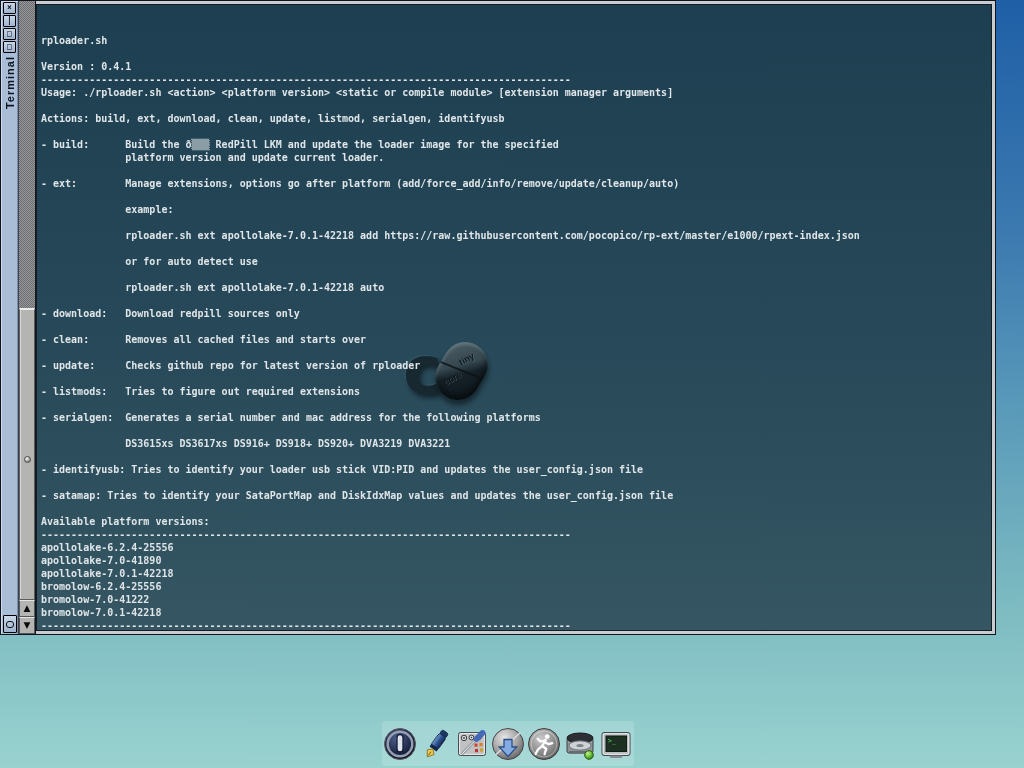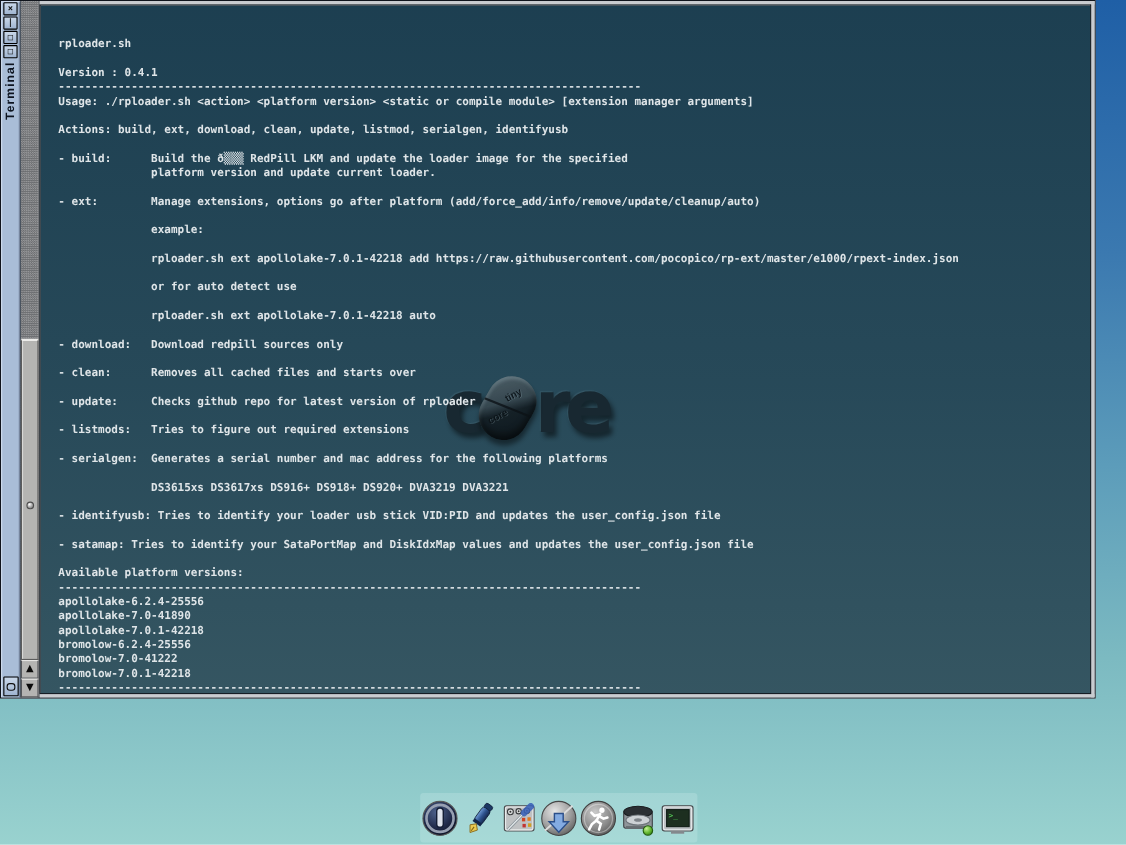--- a/index.html
+++ b/index.html
@@ -67,21 +67,21 @@
   
   .term-wrap { flex:1; border:3px solid #c9ccd0; border-left:0;
     box-shadow:inset -1px -1px 0 #74787c, inset 1px 1px 0 #e9ecee; }
   .term-body {
     width:100%; height:100%; position:relative; overflow:hidden;
     border:1px solid #151d24;
     background:linear-gradient(180deg, rgba(3,42,62,0.87) 0%, rgba(8,48,66,0.84) 55%, rgba(16,56,70,0.80) 100%);
     cursor:text;
   }
   .term-text {
-    position:relative; z-index:2; padding:3px 0 0 16px;
+    position:relative; z-index:2; padding:3px 0 0 4px;
     font:bold 10px/13px "DejaVu Sans Mono",monospace; color:#dfe5e8;
     white-space:pre; letter-spacing:0;
   }
   .term-text .line { min-height:13px; }
 
   
   .core-logo {
     position:absolute; z-index:1; left:366px; top:336px;
     display:flex; align-items:center; opacity:.93;
     font:bold 66px/60px "DejaVu Sans",sans-serif; letter-spacing:-5px;
@@ -144,21 +144,20 @@
 
     <div class="term-wrap">
       <div class="term-body">
 
         <div class="core-logo">
           <span>c</span>
           <span class="core-pill">
             <span class="pill-word top">tiny</span>
             <span class="pill-word bottom">core</span>
           </span>
-          <span>re</span>
         </div>
 
         <div class="term-text">
           <div><div class="line">rploader.sh</div><div class="line"></div><div class="line">Version : 0.4.1</div><div class="line">----------------------------------------------------------------------------------------</div><div class="line">Usage: ./rploader.sh &lt;action&gt; &lt;platform version&gt; &lt;static or compile module&gt; [extension manager arguments]</div><div class="line"></div><div class="line">Actions: build, ext, download, clean, update, listmod, serialgen, identifyusb</div><div class="line"></div><div class="line">- build:      Build the ð▒▒▒ RedPill LKM and update the loader image for the specified</div><div class="line">              platform version and update current loader.</div><div class="line"></div><div class="line">- ext:        Manage extensions, options go after platform (add/force_add/info/remove/update/cleanup/auto)</div><div class="line"></div><div class="line">              example:</div><div class="line"></div><div class="line">              rploader.sh ext apollolake-7.0.1-42218 add https://raw.githubusercontent.com/pocopico/rp-ext/master/e1000/rpext-index.json</div><div class="line"></div><div class="line">              or for auto detect use</div><div class="line"></div><div class="line">              rploader.sh ext apollolake-7.0.1-42218 auto</div><div class="line"></div><div class="line">- download:   Download redpill sources only</div><div class="line"></div><div class="line">- clean:      Removes all cached files and starts over</div><div class="line"></div><div class="line">- update:     Checks github repo for latest version of rploader</div><div class="line"></div><div class="line">- listmods:   Tries to figure out required extensions</div><div class="line"></div><div class="line">- serialgen:  Generates a serial number and mac address for the following platforms</div><div class="line"></div><div class="line">              DS3615xs DS3617xs DS916+ DS918+ DS920+ DVA3219 DVA3221</div><div class="line"></div><div class="line">- identifyusb: Tries to identify your loader usb stick VID:PID and updates the user_config.json file</div><div class="line"></div><div class="line">- satamap: Tries to identify your SataPortMap and DiskIdxMap values and updates the user_config.json file</div><div class="line"></div><div class="line">Available platform versions:</div><div class="line">----------------------------------------------------------------------------------------</div><div class="line">apollolake-6.2.4-25556</div><div class="line">apollolake-7.0-41890</div><div class="line">apollolake-7.0.1-42218</div><div class="line">bromolow-6.2.4-25556</div><div class="line">bromolow-7.0-41222</div><div class="line">bromolow-7.0.1-42218</div><div class="line">----------------------------------------------------------------------------------------</div></div>
           
         </div>
 
       </div>
     </div>
   </div>

